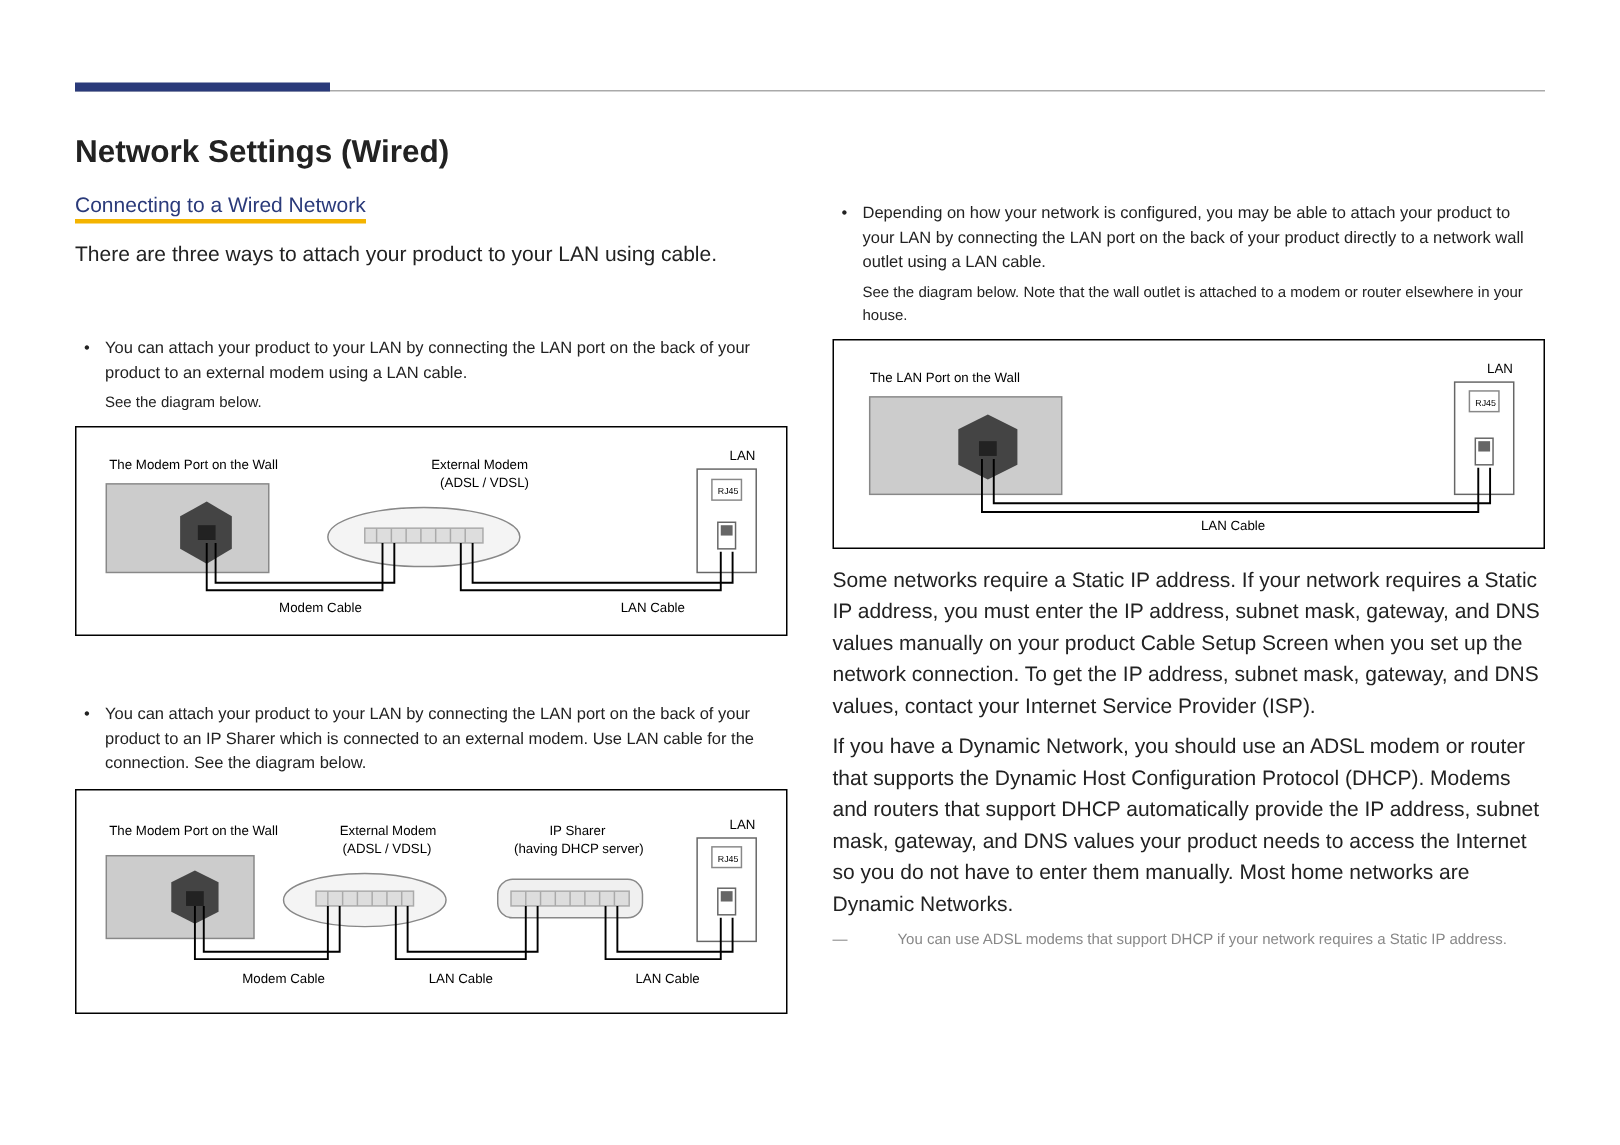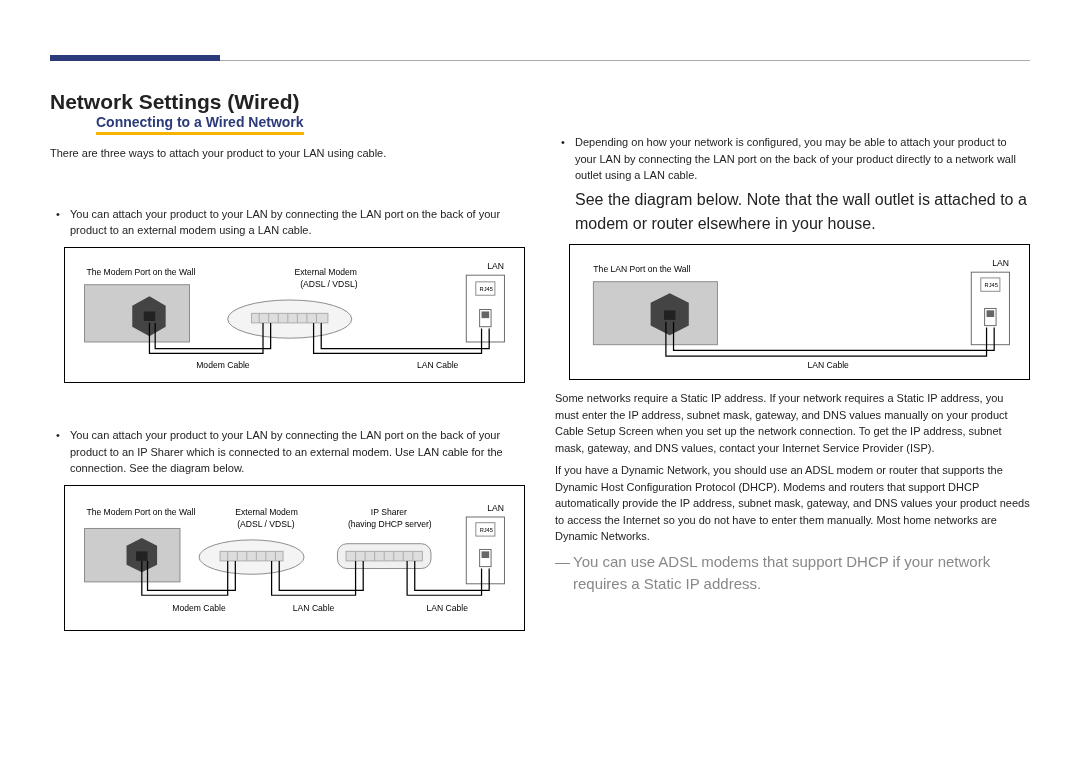--- a/index.html
+++ b/index.html
@@ -36,33 +36,33 @@
     margin-top: 40px;
   }
   .col {
     flex: 1;
     min-width: 0;
   }
   h1 {
     font-size: 21px;
     font-weight: bold;
     color: #222;
+    margin-bottom: 14px;
   }
   h2 {
     font-size: 14px;
-    font-weight: bold;
+    font-weight: normal;
     color: #2a3a7a;
     border-bottom: 3px solid #f4b400;
     display: inline-block;
     padding-bottom: 2px;
     margin-bottom: 10px;
-    margin-left: 46px;
   }
   p.body {
-    font-size: 11px;
+    font-size: 14px;
     line-height: 1.5;
     margin-bottom: 6px;
   }
   ul.bullets {
     list-style: none;
     padding-left: 20px;
     margin-bottom: 4px;
   }
   ul.bullets > li {
     position: relative;
@@ -71,43 +71,44 @@
     margin-bottom: 4px;
     margin-top: 44px;
   }
   ul.bullets > li::before {
     content: "•";
     position: absolute;
     left: -14px;
     top: 0;
   }
   .subtext {
-    font-size: 16px;
+    font-size: 10px;
     line-height: 1.5;
     margin-left: 20px;
     margin-bottom: 6px;
   }
   .note {
-    font-size: 15px;
+    font-size: 10px;
     line-height: 1.5;
     color: #888;
     margin-bottom: 4px;
     padding-left: 18px;
     position: relative;
+    text-align: center;
   }
   .note::before {
     content: "―";
     position: absolute;
     left: 0;
     top: 0;
     color: #888;
   }
   .diagram-box {
     border: 1.2px solid #000;
-    margin: 8px 0 10px 14px;
+    margin: 8px 0 10px 0;
     padding: 10px;
     position: relative;
     text-align: center;
   }
   .diag-svg { display: block; width: 100%; }
 </style>
 </head>
 <body>
 
 <div class="top-bar"></div>
@@ -115,20 +116,21 @@
 <div class="content">
 
   <div class="col">
     <h1>Network Settings (Wired)</h1>
     <h2>Connecting to a Wired Network</h2>
     <p class="body">There are three ways to attach your product to your LAN using cable.</p>
 
     <ul class="bullets">
       <li>You can attach your product to your LAN by connecting the LAN port on the back of your product to an external modem using a LAN cable.</li>
     </ul>
+    <p class="subtext">See the diagram below.</p>
 
     
     <div class="diagram-box">
       <svg class="diag-svg" viewBox="0 0 460 120">
 
         <rect x="10" y="28" width="110" height="60" fill="#ccc" stroke="#888"></rect>
         <polygon points="60,50 78,40 95,50 95,72 78,82 60,72" fill="#444"></polygon>
         <rect x="72" y="56" width="12" height="10" fill="#222"></rect>
         <text x="12" y="18" font-size="9">The Modem Port on the Wall</text>
 

